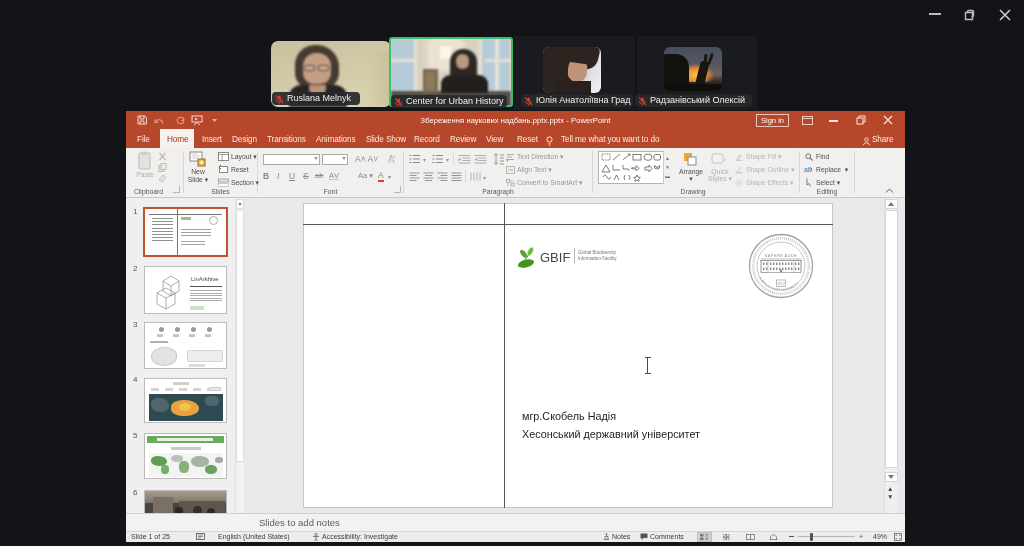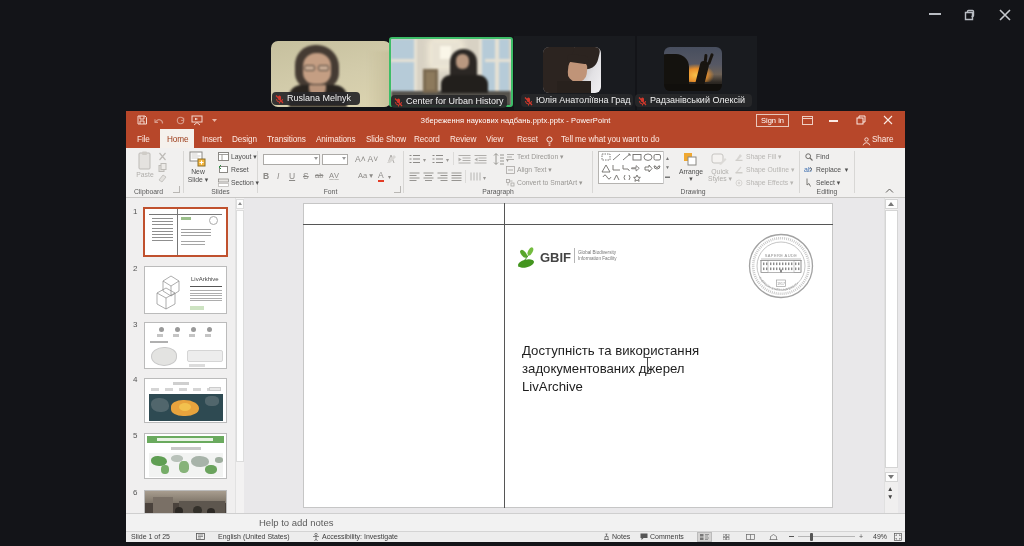--- a/index.html
+++ b/index.html
@@ -455,21 +455,21 @@
   <div class="a" style="left:177px;top:112.5px;width:530px;height:1px;background:#565656"></div>
   <div class="a" style="left:377.5px;top:92px;width:1px;height:305px;background:#565656"></div>
 
 
   <svg class="a" style="left:391px;top:134px" width="24" height="23" viewBox="0 0 24 23">
     <path d="M1.5 21.5 C7 16.5 12.5 10.5 13.8 3.5" fill="none" stroke="#3f8f22" stroke-width="1"></path>
     <ellipse cx="9" cy="18.5" rx="8.2" ry="3.8" fill="#43951f" transform="rotate(-14 9 18.5)"></ellipse>
     <ellipse cx="6.6" cy="8.8" rx="2.4" ry="4.6" fill="#58a52b" transform="rotate(-38 6.6 8.8)"></ellipse>
     <ellipse cx="13.4" cy="6.4" rx="2.2" ry="4.4" fill="#74bc3f" transform="rotate(28 13.4 6.4)"></ellipse>
   </svg>
-  <div class="a" style="left:414px;top:139px;font-size:13px;font-weight:bold;color:#444;letter-spacing:0">GBIF</div>
+  <div class="a" style="left:414px;top:139px;font-size:13px;font-weight:normal;color:#444;letter-spacing:0">GBIF</div>
   <div class="a" style="left:447.5px;top:137px;width:1px;height:15px;background:#b5b5b5"></div>
   <div class="a" style="left:452px;top:139px;font-size:4.6px;line-height:5.6px;color:#777">Global Biodiversity<br>Information Facility</div>
 
   <svg class="a" style="left:622px;top:122px" width="66" height="66" viewBox="0 0 66 66">
     <circle cx="33" cy="33" r="31.5" fill="none" stroke="#a2a2a2" stroke-width="1.3"></circle>
     <circle cx="33" cy="33" r="24" fill="none" stroke="#ababab" stroke-width="0.7"></circle>
     <circle cx="33" cy="33" r="27.8" fill="none" stroke="#b2b2b2" stroke-width="2.6" stroke-dasharray="0.9 1.1" opacity="0.75"></circle>
     <text x="33" y="23.5" font-size="4" fill="#8f8f8f" text-anchor="middle" font-family="Liberation Sans" letter-spacing="0.4">SAPERE AUDE</text>
     <path d="M12 27.5 h42 M13 26 h40" stroke="#949494" stroke-width="0.6"></path>
     <rect x="13" y="27.5" width="40" height="12" fill="none" stroke="#949494" stroke-width="0.7"></rect>
@@ -503,36 +503,36 @@
       <rect x="32" y="36.5" width="2" height="3"></rect>
     </g>
     <defs>
         <path id="arcb" d="M 8 33 a 25 25 0 0 0 50 0"></path>
       </defs>
     <text font-size="3.2" fill="#969696" font-family="Liberation Sans"><textPath href="#arcb" startOffset="12">KHERSON STATE UNIVERSITY</textPath></text>
     <rect x="28.5" y="47" width="9" height="6.5" fill="none" stroke="#a0a0a0" stroke-width="0.7"></rect>
     <text x="33" y="52" font-size="3.4" fill="#8f8f8f" text-anchor="middle" font-family="Liberation Sans">1917</text>
   </svg>
 
-  <div class="a" style="left:396px;top:230.5px;width:200px;font-size:13.2px;line-height:18.2px;color:#1d1d1d">Доступність та використання задокументованих джерел LivArchive</div>
+  <div class="a" style="left:396px;top:297px;width:220px;font-size:10.8px;line-height:17.5px;color:#1d1d1d">мгр.Скобель Надія<br>Хесонський державний університет</div>
 
   <div class="a" style="left:521px;top:246px;width:1px;height:16px;background:#4a4a4a"></div>
   <div class="a" style="left:518.5px;top:245.5px;width:6px;height:1px;background:#4a4a4a"></div>
   <div class="a" style="left:518.5px;top:261.5px;width:6px;height:1px;background:#4a4a4a"></div>
 
   <div class="a" style="left:758px;top:87px;width:14px;height:315px;background:#f0efef;border-left:1px solid #e0e0e0"></div>
   <div class="a" style="left:759px;top:88px;width:13px;height:10px;background:#fdfdfd;border:1px solid #d5d5d5"></div>
   <div class="a" style="left:762px;top:91px;width:0;height:0;border-left:3px solid transparent;border-right:3px solid transparent;border-bottom:4px solid #777"></div>
   <div class="a" style="left:759px;top:99px;width:13px;height:258px;background:#fff;border:1px solid #d5d5d5"></div>
   <div class="a" style="left:759px;top:361px;width:13px;height:10px;background:#fdfdfd;border:1px solid #d5d5d5"></div>
   <div class="a" style="left:762px;top:364px;width:0;height:0;border-left:3px solid transparent;border-right:3px solid transparent;border-top:4px solid #777"></div>
   <div class="a" style="left:761px;top:374px;font-size:6.5px;color:#444;line-height:7.5px;letter-spacing:0">▲<br>▼</div>
 
   <div class="a" style="left:0;top:402px;width:779px;height:18px;background:#f2f2f2;border-top:1px solid #cfcfcf"></div>
-  <div class="a" style="left:133px;top:406px;font-size:9.5px;color:#5c5c5c">Help to add notes</div>
+  <div class="a" style="left:133px;top:406px;font-size:9.5px;color:#5c5c5c">Slides to add notes</div>
 
   <div class="a" style="left:0;top:420px;width:779px;height:11px;background:#ededed;border-top:1px solid #d4d4d4"></div>
   <div class="a" id="status" style="left:0;top:420px;width:779px;height:11px;font-size:7px;color:#3c3c3c">
     <div class="a" style="left:5px;top:2px">Slide 1 of 25</div>
     <svg class="a" style="left:70px;top:2px" width="9" height="7" viewBox="0 0 9 7">
         <rect x="0.5" y="0.5" width="8" height="6" fill="none" stroke="#555" stroke-width="0.8"></rect>
         <path d="M2 2h5M2 3.5h5M2 5h3" stroke="#555" stroke-width="0.6"></path>
       </svg>
     <div class="a" style="left:92px;top:2px">English (United States)</div>
     <svg class="a" style="left:186px;top:1.5px" width="8" height="8" viewBox="0 0 8 8">

